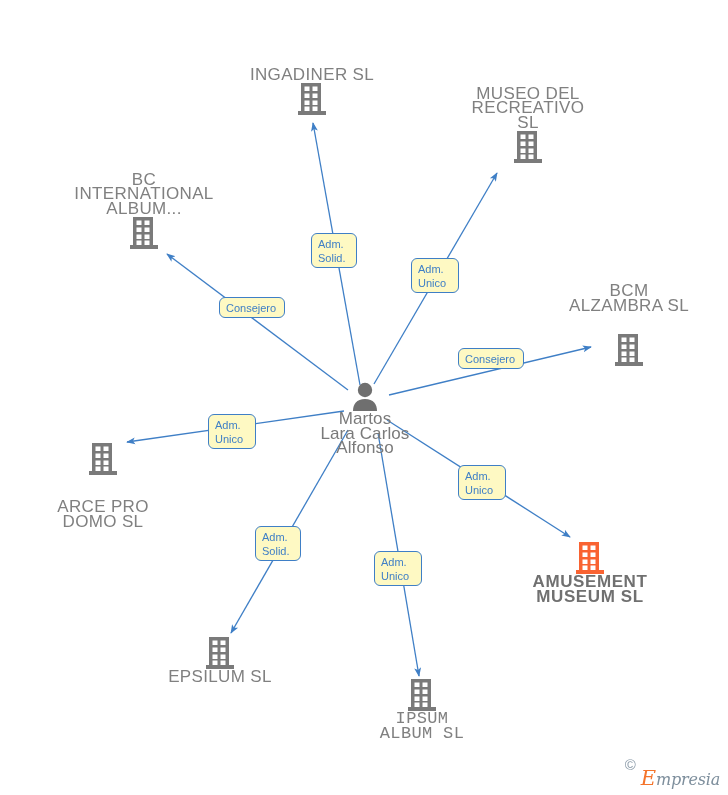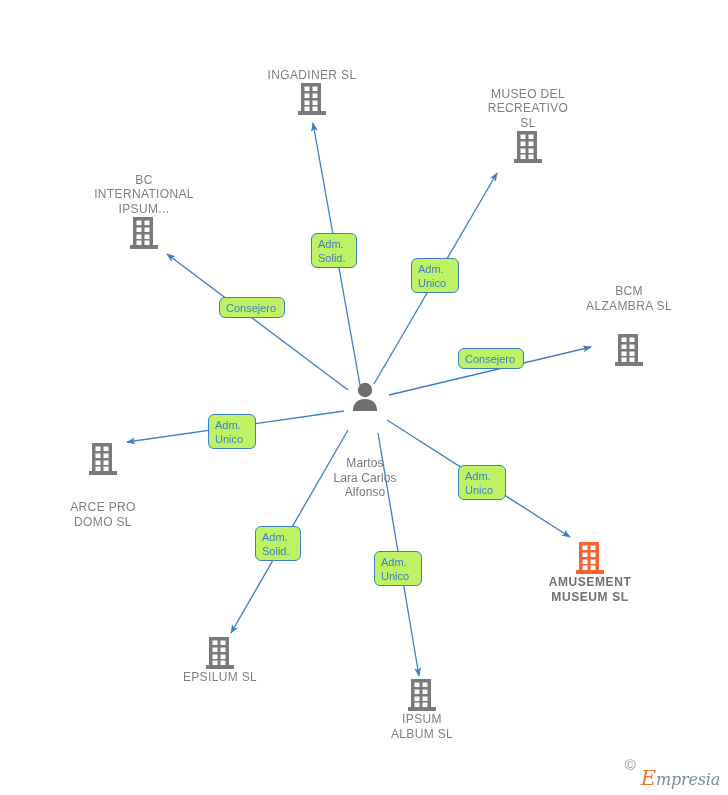--- a/index.html
+++ b/index.html
@@ -28,41 +28,40 @@
   .node {
     position: absolute;
     width: 150px;
     margin-left: -75px;
     text-align: center;
     display: flex;
     flex-direction: column;
     align-items: center;
   }
   .node-label {
-    font-size: 12px;
+    font-size: 17px;
     line-height: 14.5px;
     color: #808080;
     letter-spacing: 0.35px;
     white-space: pre-line;
   }
   .node-label.person {
     color: #7a7a7a;
     letter-spacing: 0.1px;
-    margin-top: 44px;
   }
   .node-label.highlight {
     color: #707070;
     font-weight: bold;
     letter-spacing: 0.6px;
   }
   .icon-building { display: block; }
   .icon-person { display: block; }
   .edge-label {
     position: absolute;
-    background: #bef264;
+    background: #fef9c3;
     border: 1px solid #3f7fc6;
     border-radius: 6px;
     color: #3f7fc6;
     font-size: 11px;
     line-height: 14px;
     padding: 3px 6px 4px 6px;
     text-align: left;
     white-space: pre-line;
     box-sizing: border-box;
   }
@@ -174,21 +173,21 @@
             <rect x="7.5" y="18.5" width="5" height="4.5" fill="#ffffff"></rect>
             <rect x="15.5" y="18.5" width="5" height="4.5" fill="#ffffff"></rect>
             <rect x="7.5" y="24.5" width="5" height="4.5" fill="#ffffff"></rect>
             <rect x="15.5" y="24.5" width="5" height="4.5" fill="#ffffff"></rect>
           </svg>
         </div>
       </div>
       <div class="node" style="left: 144px; top: 172.5px;">
         <div class="node-label">BC
 INTERNATIONAL
-IPSUM...</div>
+ALBUM...</div>
         <div>
           <svg class="icon-building" width="30" height="34" viewBox="0 0 30 34" aria-hidden="true">
             <rect x="4" y="1" width="20" height="28" fill="#7a7a7a"></rect>
             <rect x="1" y="29" width="28" height="4" fill="#7a7a7a"></rect>
             <rect x="7.5" y="4.5" width="5" height="4.5" fill="#ffffff"></rect>
             <rect x="15.5" y="4.5" width="5" height="4.5" fill="#ffffff"></rect>
             <rect x="7.5" y="11.5" width="5" height="4.5" fill="#ffffff"></rect>
             <rect x="15.5" y="11.5" width="5" height="4.5" fill="#ffffff"></rect>
             <rect x="7.5" y="18.5" width="5" height="4.5" fill="#ffffff"></rect>
             <rect x="15.5" y="18.5" width="5" height="4.5" fill="#ffffff"></rect>
@@ -261,21 +260,21 @@
             <rect x="7.5" y="11.5" width="5" height="4.5" fill="#ffffff"></rect>
             <rect x="15.5" y="11.5" width="5" height="4.5" fill="#ffffff"></rect>
             <rect x="7.5" y="18.5" width="5" height="4.5" fill="#ffffff"></rect>
             <rect x="15.5" y="18.5" width="5" height="4.5" fill="#ffffff"></rect>
             <rect x="7.5" y="24.5" width="5" height="4.5" fill="#ffffff"></rect>
             <rect x="15.5" y="24.5" width="5" height="4.5" fill="#ffffff"></rect>
           </svg>
         </div>
         <div class="node-label">EPSILUM  SL</div>
       </div>
-      <div class="node" style="left: 422px; top: 678px;">
+      <div class="node" style="left: 422px; top: 678px; font-family: Liberation Mono, monospace;">
         <div>
           <svg class="icon-building" width="30" height="34" viewBox="0 0 30 34" aria-hidden="true">
             <rect x="4" y="1" width="20" height="28" fill="#7a7a7a"></rect>
             <rect x="1" y="29" width="28" height="4" fill="#7a7a7a"></rect>
             <rect x="7.5" y="4.5" width="5" height="4.5" fill="#ffffff"></rect>
             <rect x="15.5" y="4.5" width="5" height="4.5" fill="#ffffff"></rect>
             <rect x="7.5" y="11.5" width="5" height="4.5" fill="#ffffff"></rect>
             <rect x="15.5" y="11.5" width="5" height="4.5" fill="#ffffff"></rect>
             <rect x="7.5" y="18.5" width="5" height="4.5" fill="#ffffff"></rect>
             <rect x="15.5" y="18.5" width="5" height="4.5" fill="#ffffff"></rect>

